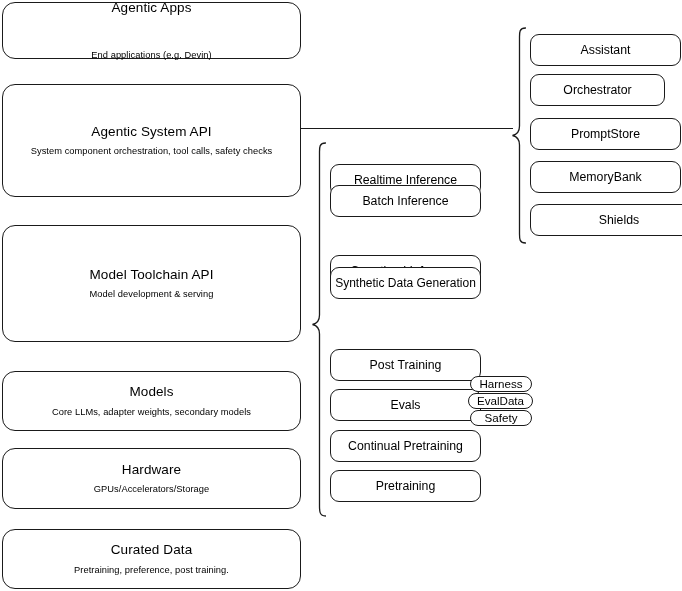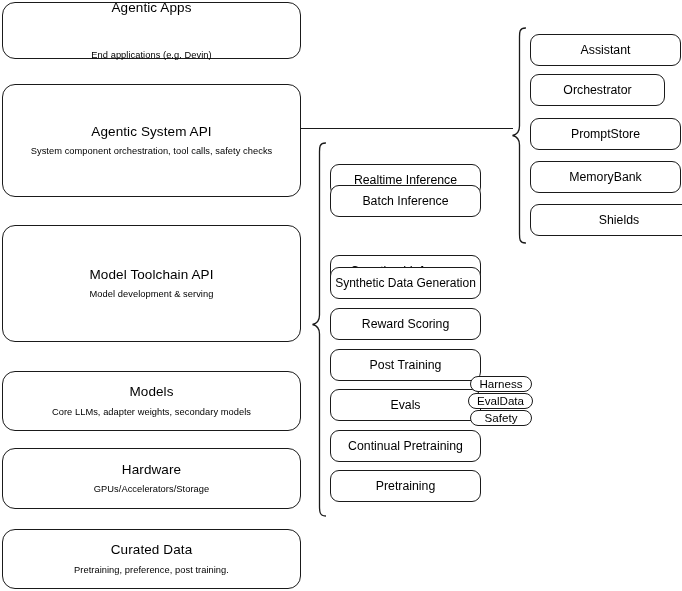--- a/index.html
+++ b/index.html
@@ -135,23 +135,20 @@
   </div>
   <div class="node capsule" style="left:330px; top:185px; width:151px; height:32px;">
     <div class="title">Batch Inference</div>
   </div>
   <div class="node capsule" style="left:330px; top:226px; width:151px; height:32px;margin-top:29px;">
     <div class="title">Quantized Inference</div>
   </div>
   <div class="node capsule" style="left:330px; top:267px; width:151px; height:32px;">
     <div class="title" style="font-size:12px;">Synthetic Data Generation</div>
   </div>
-  <div class="node capsule" style="left:330px; top:308px; width:151px; height:32px;">
-    <div class="title">Reward Scoring</div>
-  </div>
   <div class="node capsule" style="left:330px; top:349px; width:151px; height:32px;">
     <div class="title">Post Training</div>
   </div>
   <div class="node capsule" style="left:330px; top:430px; width:151px; height:32px;">
     <div class="title">Continual Pretraining</div>
   </div>
   <div class="node capsule" style="left:330px; top:389px; width:151px; height:32px;">
     <div class="title">Evals</div>
   </div>
   <div class="node capsule" style="left:330px; top:470px; width:151px; height:32px;">

